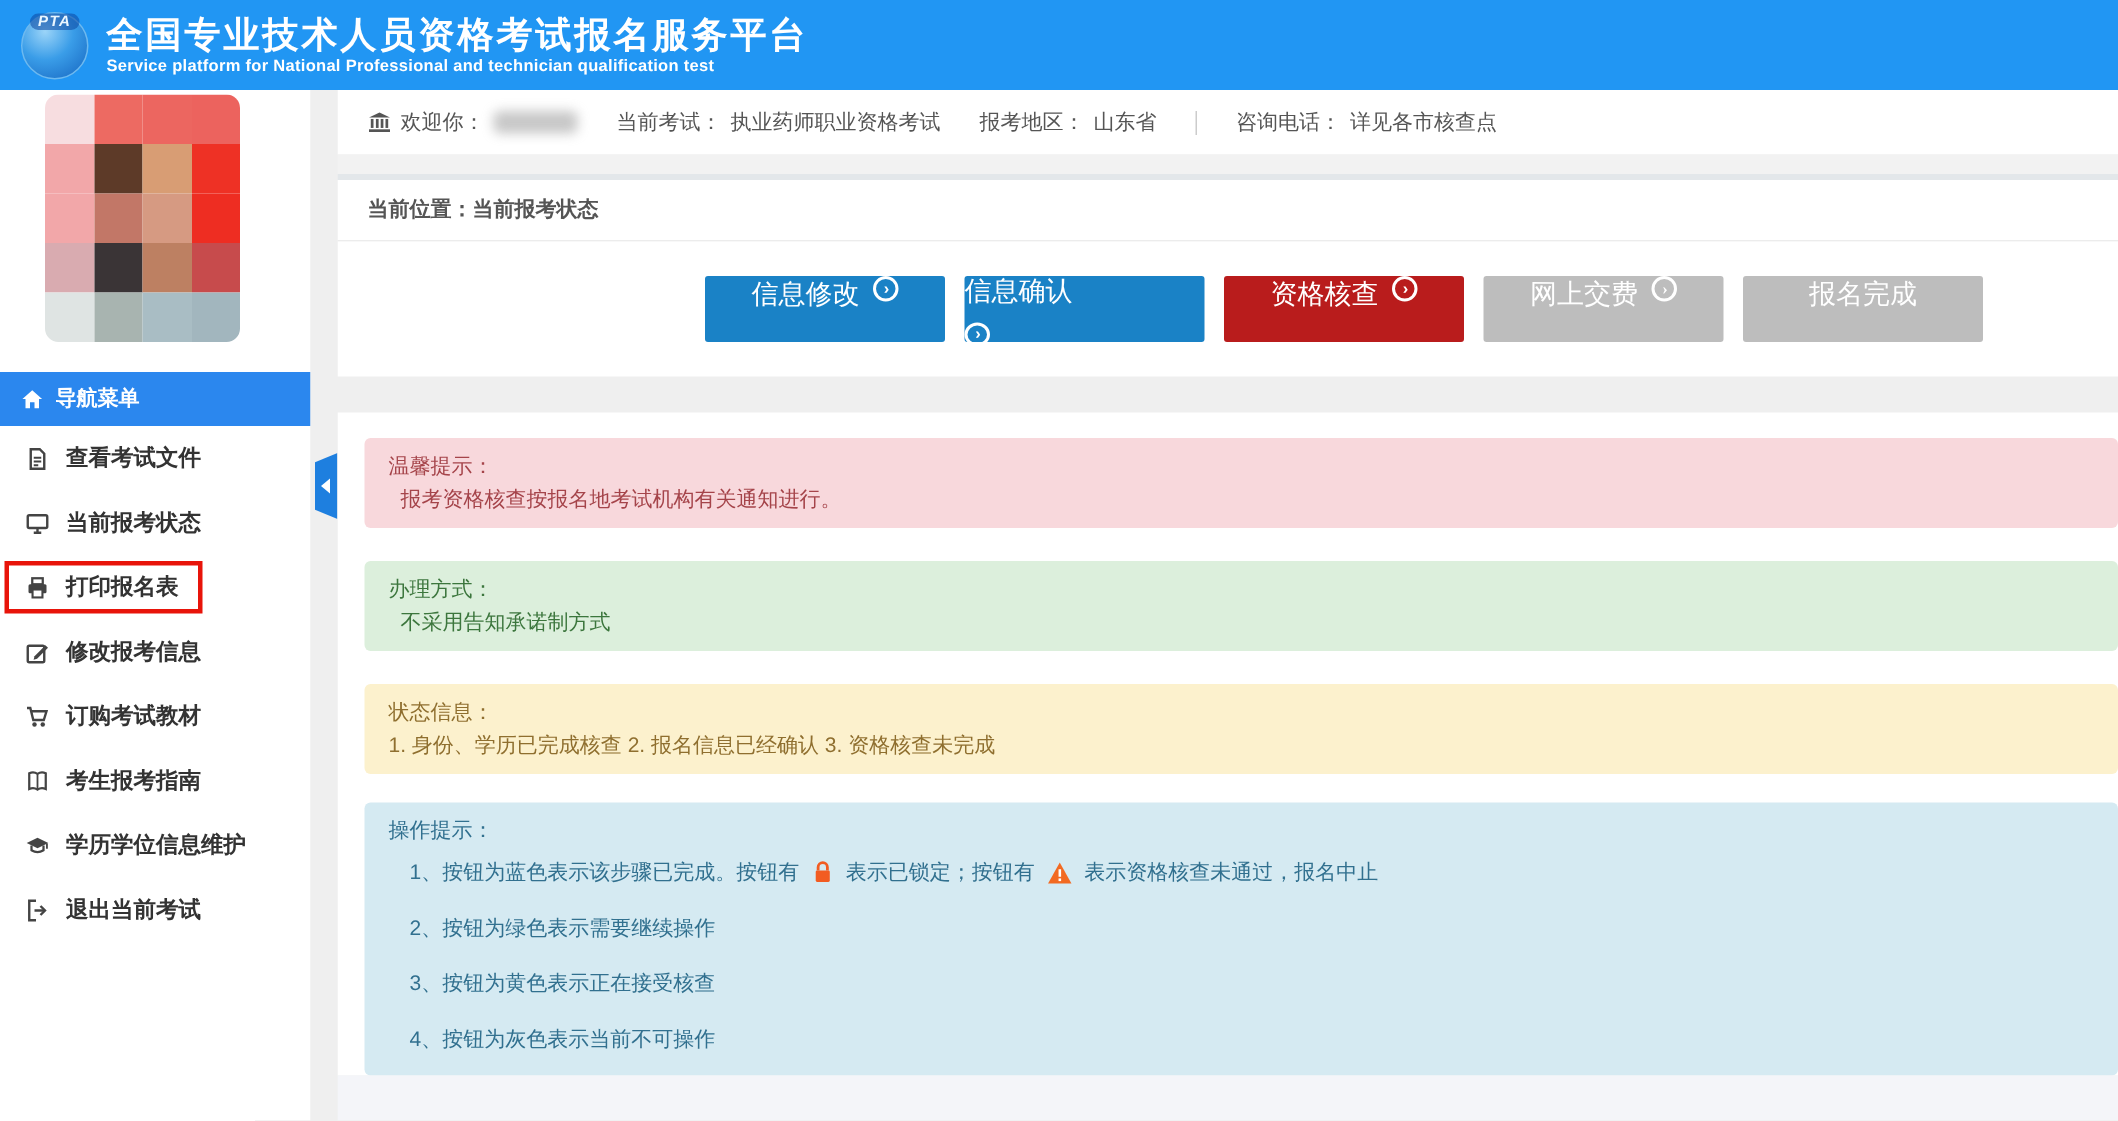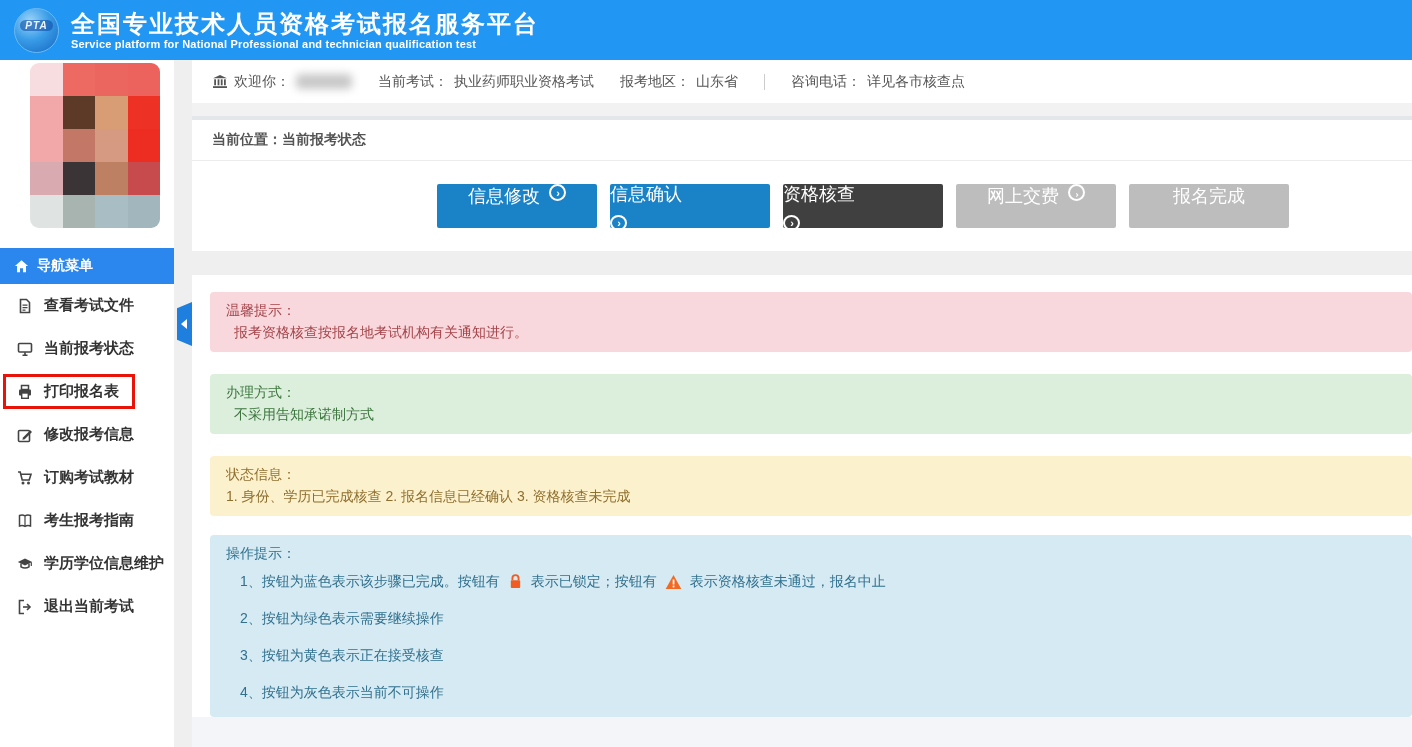--- a/index.html
+++ b/index.html
@@ -4,31 +4,31 @@
 <style>
   * { margin:0; padding:0; box-sizing:border-box; }
   html,body { width:1412px; height:747px; overflow:hidden;
     font-family:"Liberation Sans","DejaVu Sans",sans-serif; background:#efefef; }
 
   
   .app-header { height:60px; background:#2196f3; display:flex; align-items:center;
     padding-left:14px; color:#fff; }
   .logo { width:45px; height:45px; border-radius:50%; margin-right:12px; flex:0 0 auto;
     background:radial-gradient(circle at 35% 28%, #9bd4f8 0%, #3a9de8 45%, #1565c0 100%);
-    display:flex; align-items:center; justify-content:center;
+    display:flex; align-items:flex-start; justify-content:center;
     border:1px solid #6db9ef; }
   .logo i { font-style:italic; font-weight:bold; font-size:10px; color:#eaf6ff;
     background:rgba(13,71,161,.55); border-radius:6px; padding:0 5px; margin-bottom:9px;
     letter-spacing:1px; }
   .title-main { font-size:24px; font-weight:bold; letter-spacing:2px; line-height:1.15; }
   .title-sub  { font-size:11px; font-weight:bold; letter-spacing:.2px; }
 
   
   .page { display:flex; height:687px; }
-  .sidebar { width:174px; background:#fff; flex:0 0 auto; }
+  .sidebar { width:207px; background:#fff; flex:0 0 auto; }
   .gapcol { width:18px; background:#efefef; position:relative; flex:0 0 auto; }
   .main { flex:1; background:#efefef; display:flex; flex-direction:column; }
 
   
   .photo { width:130px; height:165px; margin:3px 0 0 30px; border-radius:9px;
     overflow:hidden; display:grid; grid-template-columns:repeat(4,1fr);
     grid-template-rows:repeat(5,1fr); }
   .photo i { display:block; }
   .nav-header { margin-top:20px; height:36px; background:#2b87ee; color:#fff;
     display:flex; align-items:center; padding-left:14px; font-size:14px; font-weight:bold; gap:8px; }
@@ -264,21 +264,21 @@
 
     <div class="btn-panel">
       <div class="step" style="background: rgb(26, 130, 198);">
         <span>信息修改</span>
         <span class="step-arrow">›</span>
       </div>
       <div class="step" style="background: rgb(26, 130, 198); flex-direction: column;">
         <span>信息确认</span>
         <span class="step-arrow">›</span>
       </div>
-      <div class="step" style="background: #404040; flex-direction: column;">
+      <div class="step" style="background: #b91c1c;">
         <span>资格核查</span>
         <span class="step-arrow">›</span>
       </div>
       <div class="step" style="background: rgb(189, 189, 189); font-family: Liberation Serif, serif;">
         <span>网上交费</span>
         <span class="step-arrow">›</span>
       </div>
       <div class="step" style="background: rgb(189, 189, 189);">
         <span>报名完成</span>
       </div>

